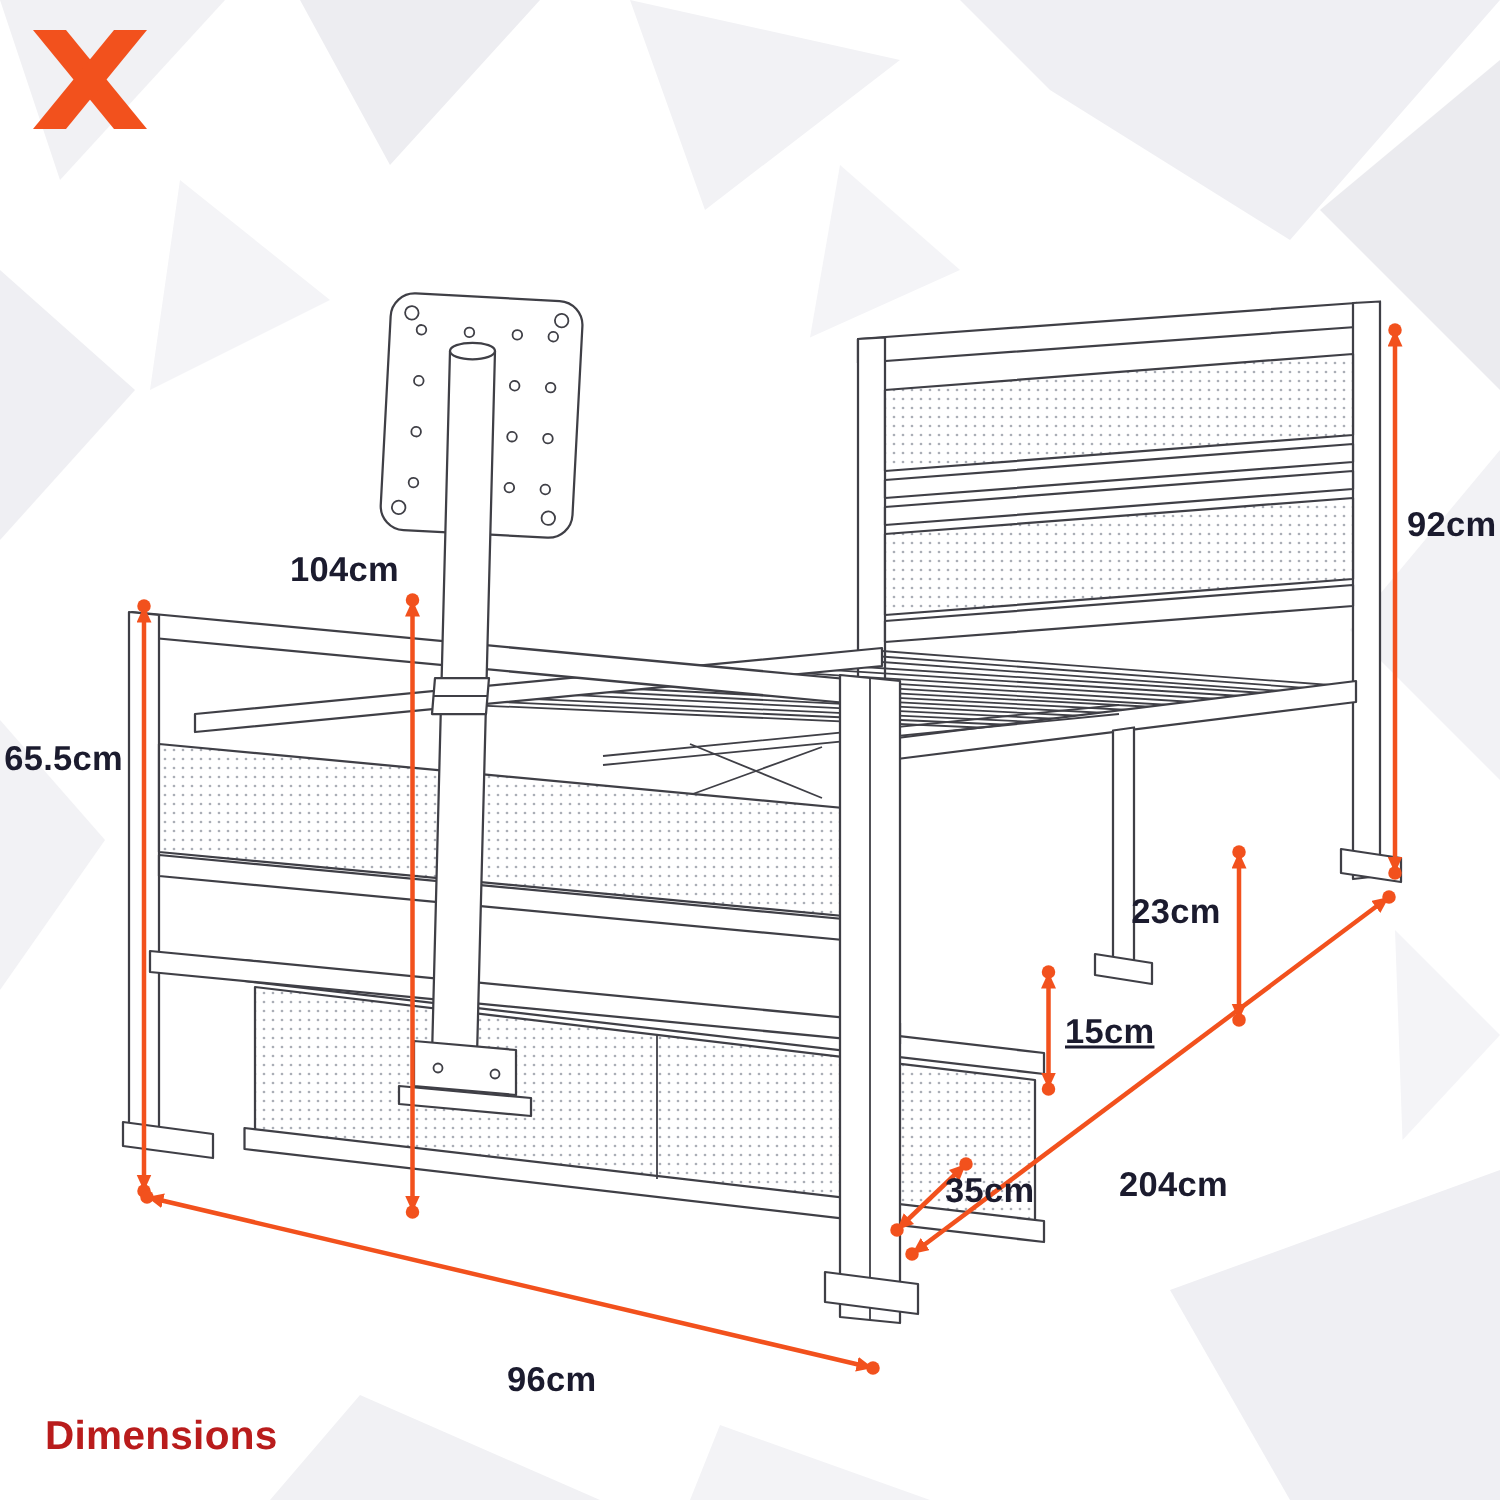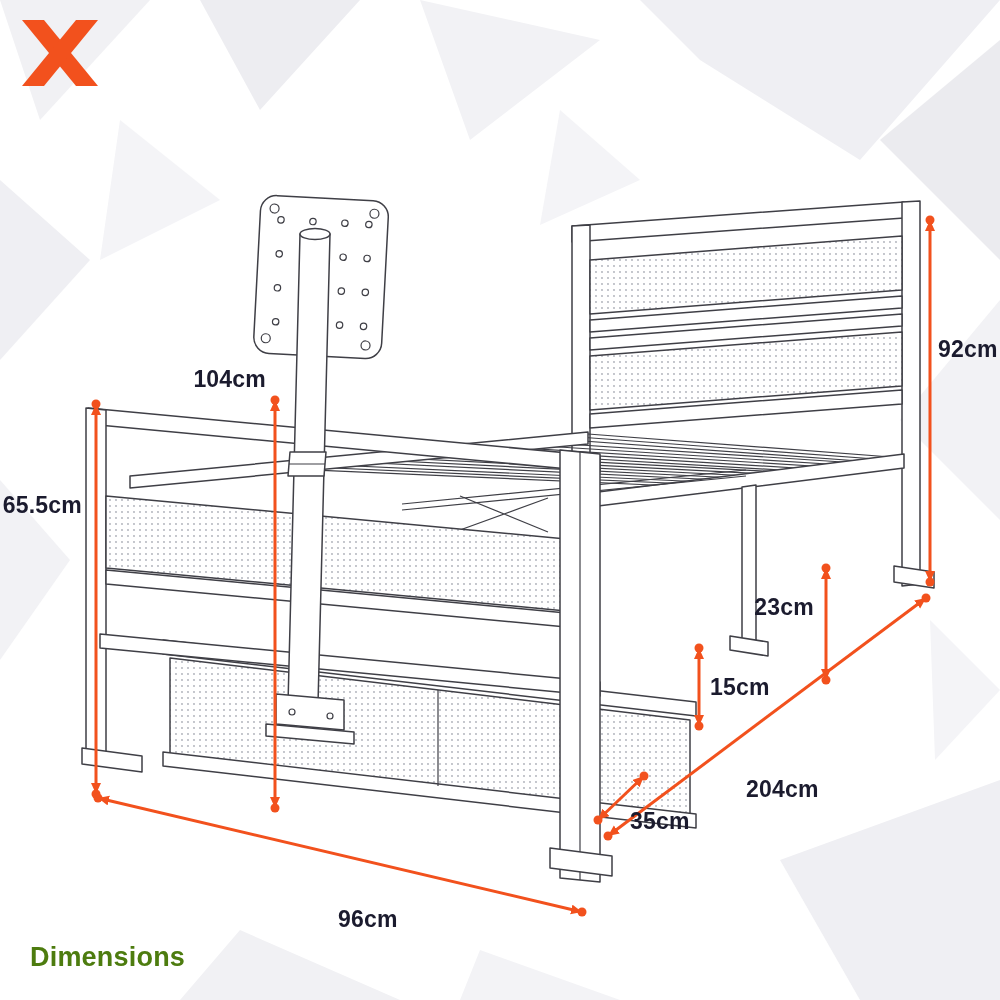--- a/index.html
+++ b/index.html
@@ -14,21 +14,21 @@
     position:absolute;left:104px;top:28px;font-size:47px;font-weight:700;
     color:#232333;letter-spacing:-1.5px;line-height:1;
   }
   .reg{font-size:13px;font-weight:700;vertical-align:super;letter-spacing:0;}
   .dim-label{
     position:absolute;font-size:23px;font-weight:700;color:#1B1B2E;
     letter-spacing:.2px;white-space:nowrap;
   }
   .footer-title{
     position:absolute;left:30px;top:942px;font-size:27px;font-weight:700;
-    color:#4d7c0f;letter-spacing:.2px;
+    color:#b91c1c;letter-spacing:.2px;
   }
 </style>
 </head>
 <body>
 
 <div class="stage">
 
   <svg width="1000" height="1000" viewBox="0 0 1000 1000">
     <defs>
       <pattern id="mesh" width="6" height="6" patternUnits="userSpaceOnUse">
@@ -171,20 +171,20 @@
     <svg class="logo-x" width="76" height="66" viewBox="0 0 76 66">
       <polygon points="0,0 22,0 76,66 54,66" fill="#F2511D"></polygon>
       <polygon points="54,0 76,0 22,66 0,66" fill="#F2511D"></polygon>
     </svg>
   </div>
 
   <div class="dim-label" style="left:186px;top:366px;width:80px;text-align:right;">104cm</div>
   <div class="dim-label" style="left:938px;top:336px;">92cm</div>
   <div class="dim-label" style="left:0;top:492px;width:82px;text-align:right;">65.5cm</div>
   <div class="dim-label" style="left:752px;top:594px;width:64px;text-align:center;">23cm</div>
-  <div class="dim-label" style="left:710px;top:674px;">15cm</div>
-  <div class="dim-label" style="left:630px;top:808px;">35cm</div>
+  <div class="dim-label" style="left:710px;top:674px;text-decoration:underline;">15cm</div>
+  <div class="dim-label" style="left:630px;top:780px;">35cm</div>
   <div class="dim-label" style="left:746px;top:776px;">204cm</div>
   <div class="dim-label" style="left:338px;top:874px;margin-top:32px;">96cm</div>
 
   <div class="footer-title">Dimensions</div>
 
 </div>
 
 </body></html>

